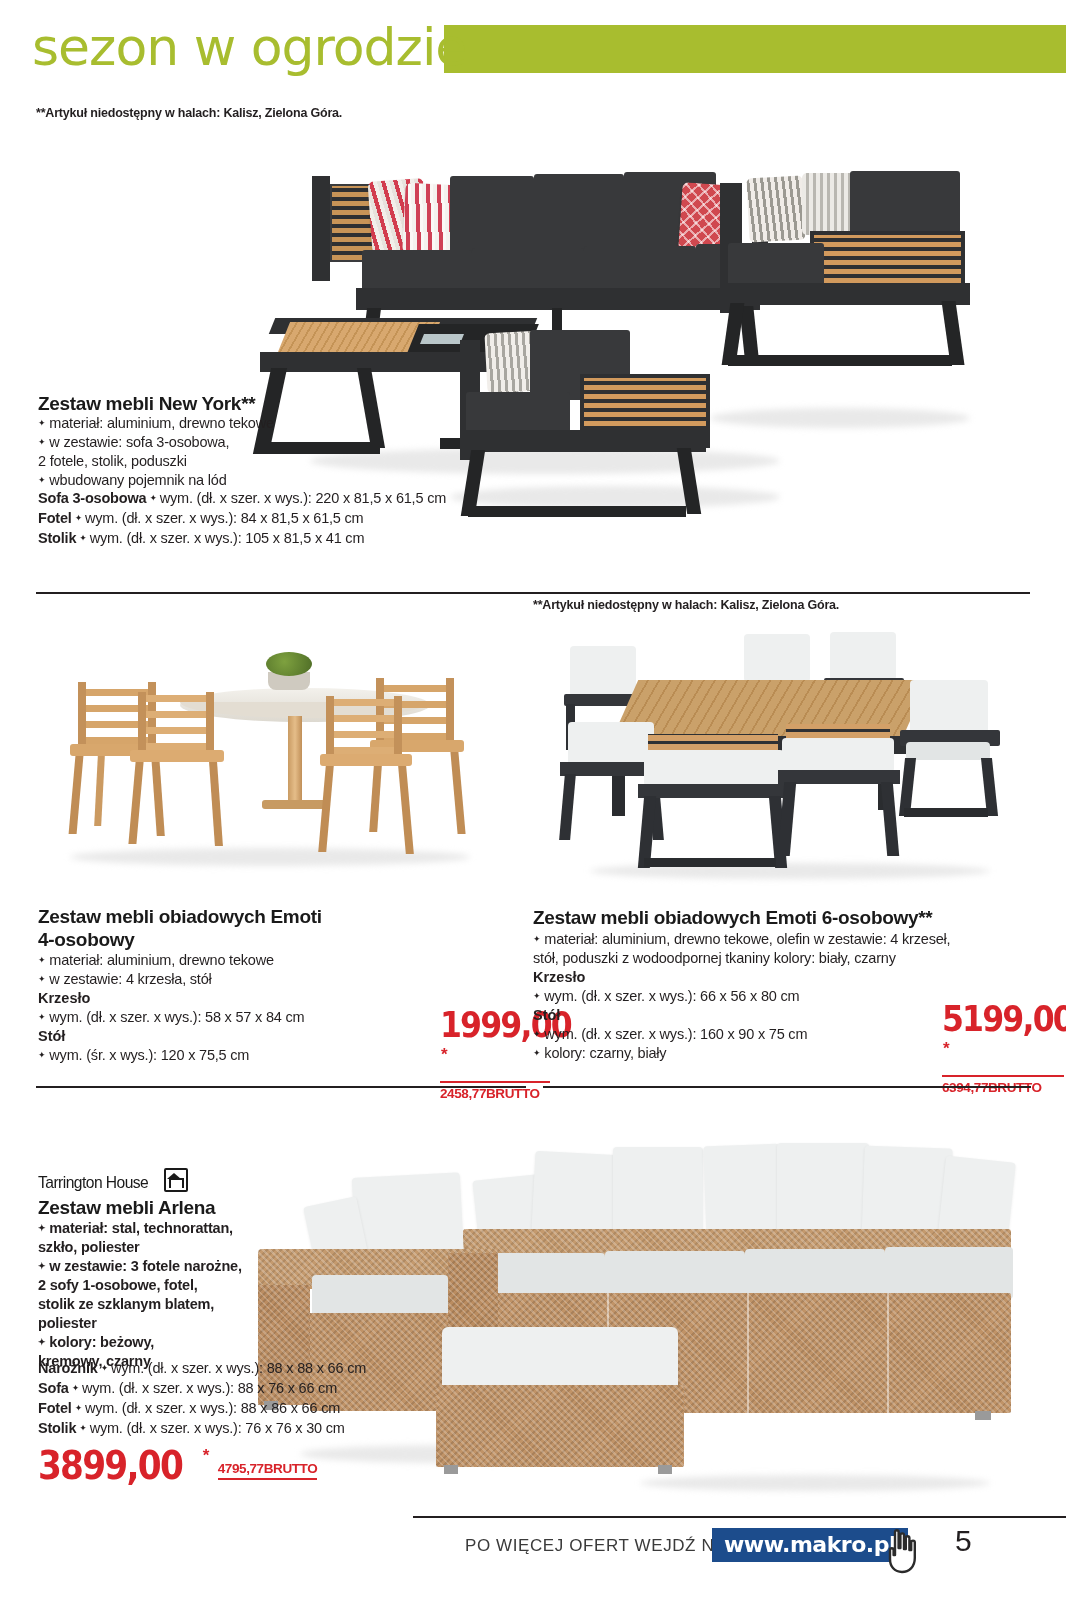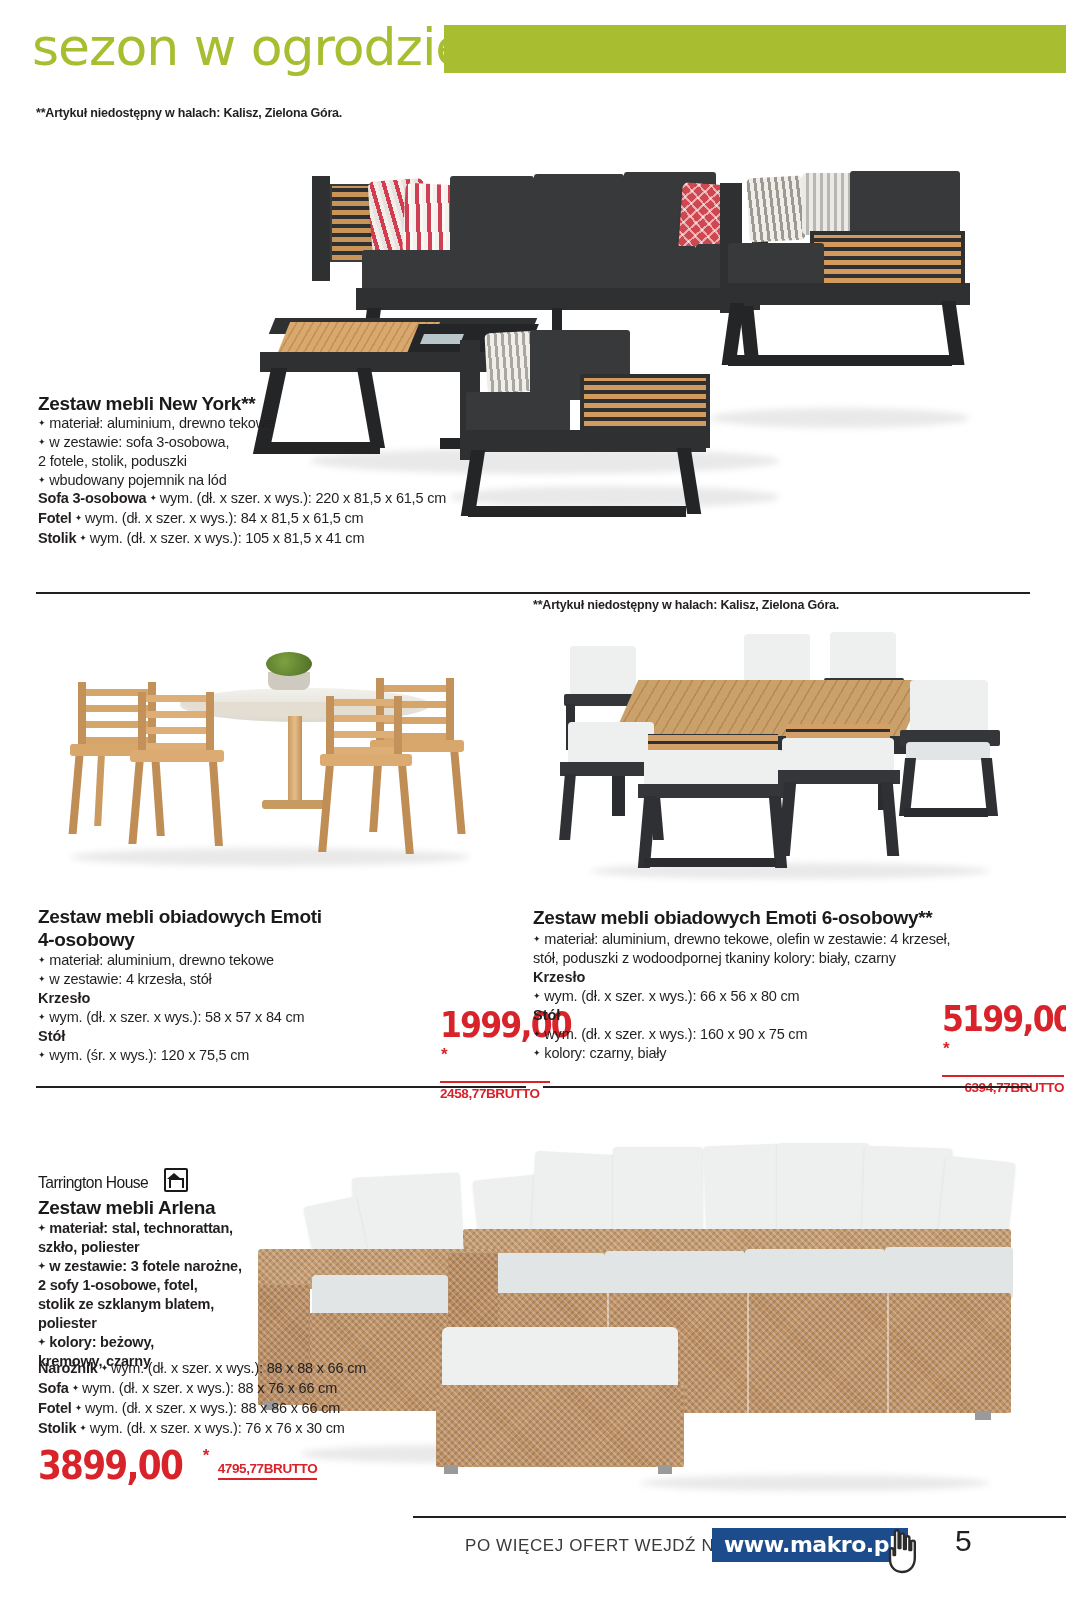--- a/index.html
+++ b/index.html
@@ -424,21 +424,21 @@
   <div class="bullets" style="position:absolute;left:533px;top:1025px;">
     <div class="b">wym. (dł. x szer. x wys.): 160 x 90 x 75 cm</div>
     <div class="b">kolory: czarny, biały</div>
   </div>
 
   <div class="price-box" style="left:910px;top:1000px;width:122px;">
     <div style="text-align:left;">
       <span class="price-main">5199,00</span><span class="price-star">*</span>
     </div>
     <div class="gl" style="width:122px;"></div>
-    <div style="text-align:right;margin-top:1px;">
+    <div style="text-align:left;margin-top:1px;">
       <span class="price-gross">6394,77</span><span class="price-gross brutto">BRUTTO</span>
     </div>
   </div>
 
   <div class="divider" style="left:36px;top:1086px;width:490px;"></div>
   <div class="divider" style="left:543px;top:1086px;width:488px;"></div>
 
   <div class="stage" style="left:240px;top:1115px;width:800px;height:390px;">
     <div class="sh" style="left:60px;top:330px;width:300px;height:18px;"></div>
     <div class="sh" style="left:400px;top:360px;width:350px;height:16px;"></div>

